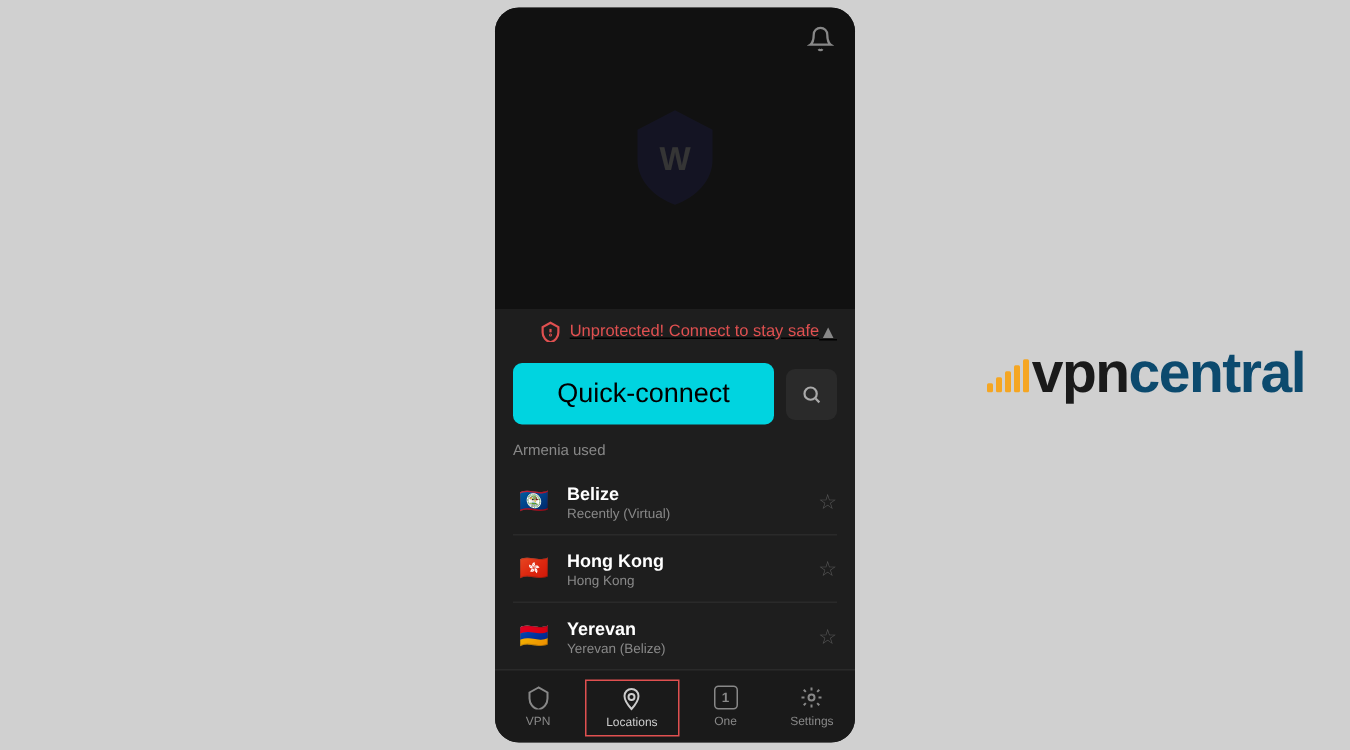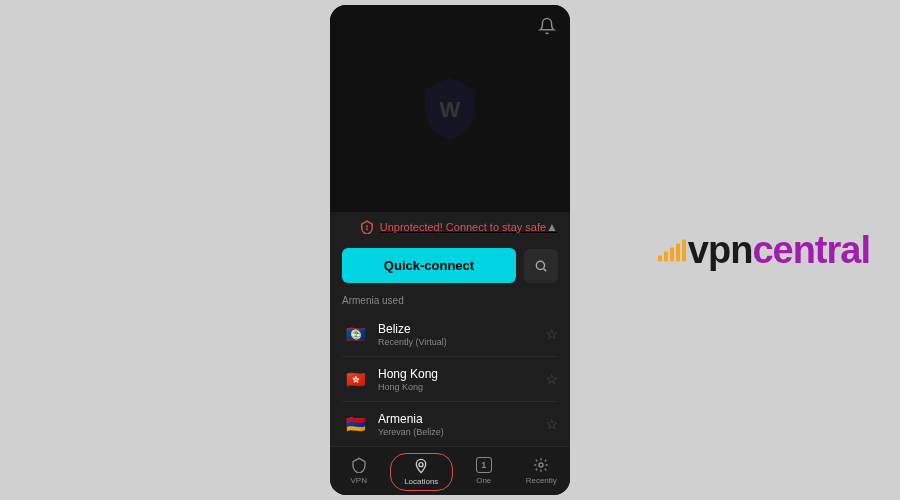--- a/index.html
+++ b/index.html
@@ -69,22 +69,22 @@
     .quick-connect-row {
       display: flex;
       align-items: center;
       padding: 6px 12px 8px 12px;
       gap: 8px;
     }
     .quick-connect-btn {
       flex: 1;
       background: #00d4e0;
       color: #000;
-      font-weight: 700;
-      font-size: 13px;
+      font-weight: 400;
+      font-size: 18px;
       border: none;
       border-radius: 6px;
       padding: 10px 0;
       cursor: pointer;
       text-align: center;
     }
     .search-btn {
       width: 34px;
       height: 34px;
       background: #2a2a2a;
@@ -117,21 +117,21 @@
       align-items: center;
       justify-content: center;
       font-size: 16px;
     }
     .location-info {
       flex: 1;
     }
     .location-name {
       color: #fff;
       font-size: 12px;
-      font-weight: 400;
+      font-weight: 700;
     }
     .location-sub {
       color: #888;
       font-size: 9px;
       margin-top: 1px;
     }
     .star-icon {
       color: #555;
       font-size: 14px;
       cursor: pointer;
@@ -151,21 +151,21 @@
       flex: 1;
       display: flex;
       flex-direction: column;
       align-items: center;
       gap: 3px;
       cursor: pointer;
       padding: 4px 0;
     }
     .nav-item.active {
       border: 1.5px solid #e05050;
-      border-radius: 16px;
+      border-radius: 0;
       margin: 0 2px;
       padding: 4px 2px;
     }
     .nav-label {
       font-size: 8px;
       color: #888;
     }
     .nav-item.active .nav-label {
       color: #ccc;
     }
@@ -178,21 +178,21 @@
       align-items: center;
       gap: 0;
     }
     .vpn-text {
       font-size: 38px;
       font-weight: 900;
       color: #1a1a1a;
       letter-spacing: -1px;
     }
     .vpn-accent {
-      color: #a21caf;
+      color: #0c4a6e;
     }
     .signal-icon {
       display: flex;
       align-items: flex-end;
       gap: 2px;
       margin-right: 2px;
     }
     .signal-bar {
       background: #f5a623;
       width: 4px;
@@ -274,21 +274,21 @@
         <div class="location-name">Hong Kong</div>
         <div class="location-sub">Hong Kong</div>
       </div>
       <span class="star-icon">☆</span>
     </div>
     <div class="divider"></div>
 
     <div class="location-item">
       <div class="flag">🇦🇲</div>
       <div class="location-info">
-        <div class="location-name">Armenia</div>
+        <div class="location-name">Yerevan</div>
         <div class="location-sub">Yerevan (Belize)</div>
       </div>
       <span class="star-icon">☆</span>
     </div>
   </div>
 
   <div class="bottom-nav">
 
     <div class="nav-item">
       <svg width="16" height="16" viewBox="0 0 24 24" fill="none" stroke="#888" stroke-width="2">
@@ -310,16 +310,16 @@
         <span style="color:#888;font-size:9px;font-weight:bold;">1</span>
       </div>
       <span class="nav-label">One</span>
     </div>
 
     <div class="nav-item">
       <svg width="16" height="16" viewBox="0 0 24 24" fill="none" stroke="#888" stroke-width="2">
         <circle cx="12" cy="12" r="3"></circle>
         <path d="M12 2v3M12 19v3M4.22 4.22l2.12 2.12M17.66 17.66l2.12 2.12M2 12h3M19 12h3M4.22 19.78l2.12-2.12M17.66 6.34l2.12-2.12"></path>
       </svg>
-      <span class="nav-label">Recently</span>
+      <span class="nav-label">Settings</span>
     </div>
   </div>
 </div>
 
 </body></html>

